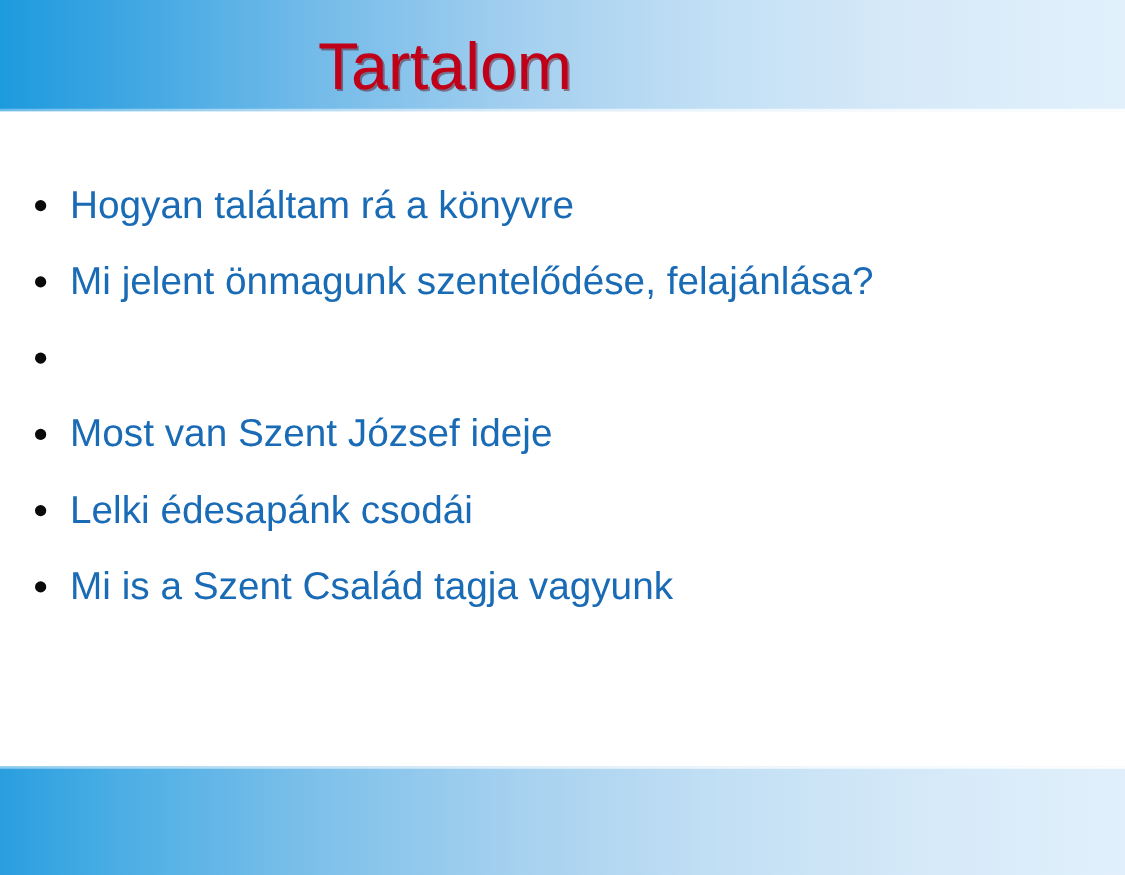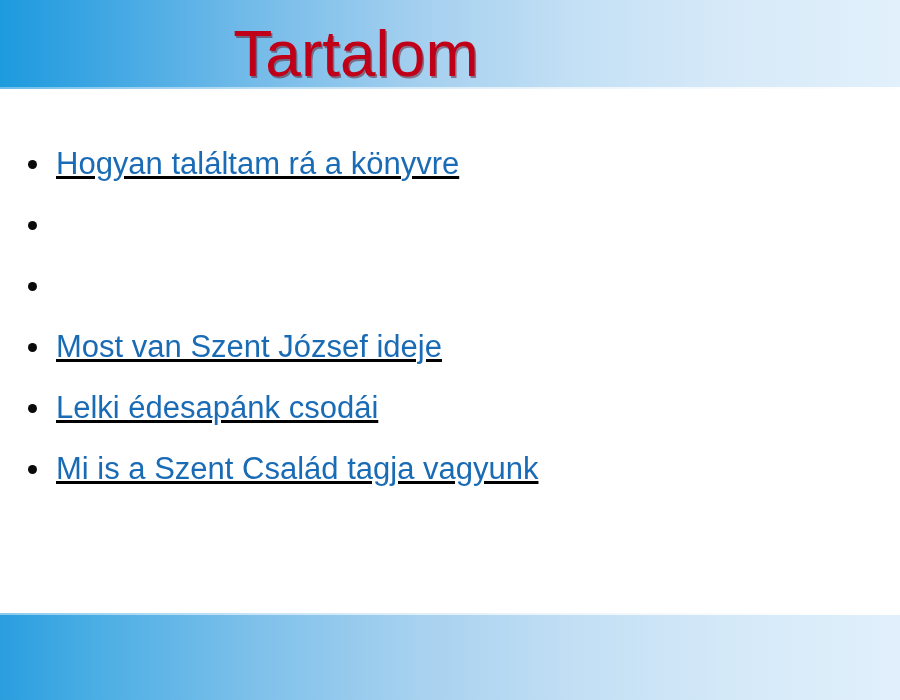--- a/index.html
+++ b/index.html
@@ -78,39 +78,38 @@
                 rgba(255,255,255,0.95) 100%);
   }
 
   
   .slide-title {
     position: absolute;
     left: 0;
     top: 24px;
     width: 712px;
     text-align: center;
-    font-size: 64px;
+    font-size: 53px;
     line-height: 60px;
     font-weight: normal;
     color: #c00018;
     letter-spacing: 0px;
     text-shadow: 1.5px 1.5px 0px rgba(90, 0, 10, 0.45);
     white-space: nowrap;
   }
 
   
   .content-list {
     position: absolute;
     left: 0;
     top: 133px;
     width: 900px;
     list-style: none;
     margin: 0;
     padding: 0;
-    text-decoration: underline;
   }
   .bullet-item {
     position: relative;
     height: 61px;
     display: flex;
     align-items: center;
     padding-left: 28px;
   }
   .bullet-marker {
     flex: 0 0 auto;
@@ -139,20 +138,21 @@
 
   <ul class="content-list">
 
     <li class="bullet-item">
       <span class="bullet-marker"></span>
       <span class="bullet-text">Hogyan találtam rá a könyvre</span>
     </li>
 
     <li class="bullet-item">
       <span class="bullet-marker"></span>
+      <span class="bullet-text">Mi jelent önmagunk szentelődése, felajánlása?</span>
     </li>
 
     <li class="bullet-item">
       <span class="bullet-marker"></span>
     </li>
 
     <li class="bullet-item">
       <span class="bullet-marker"></span>
       <span class="bullet-text">Most van Szent József ideje</span>
     </li>

